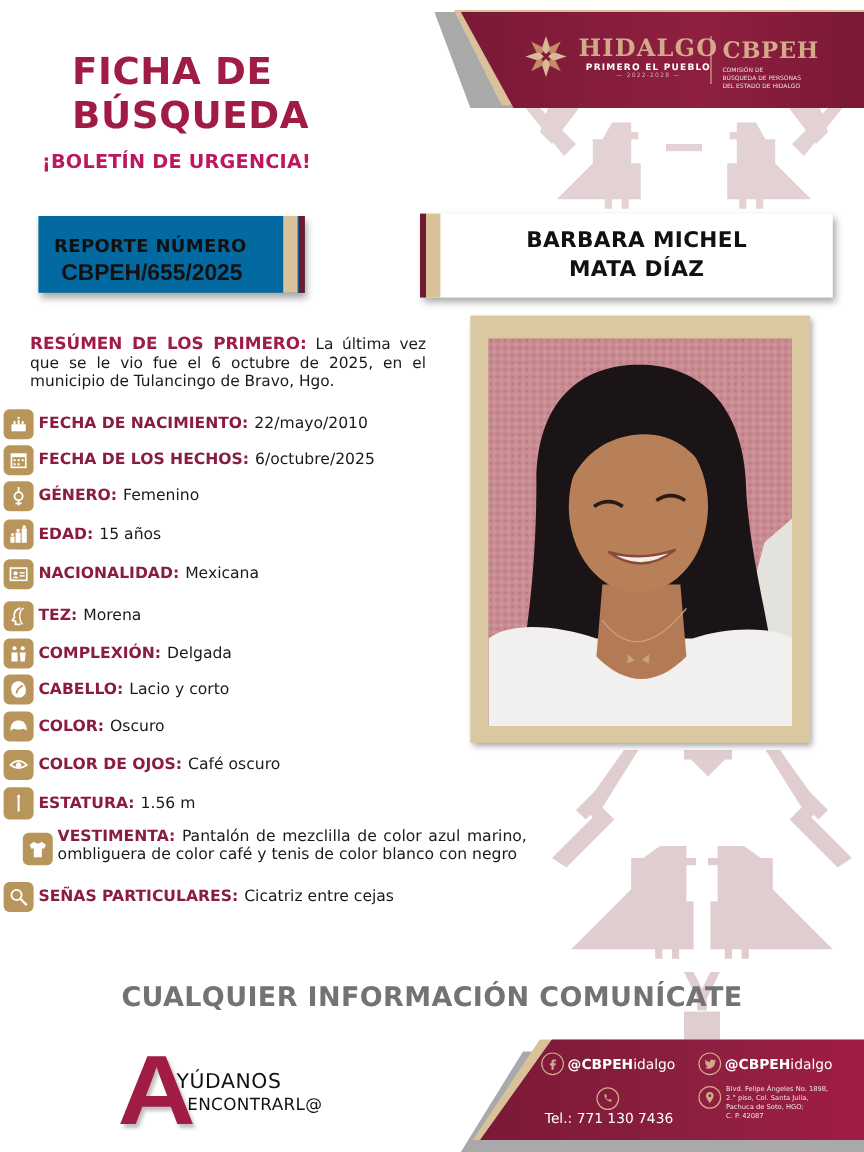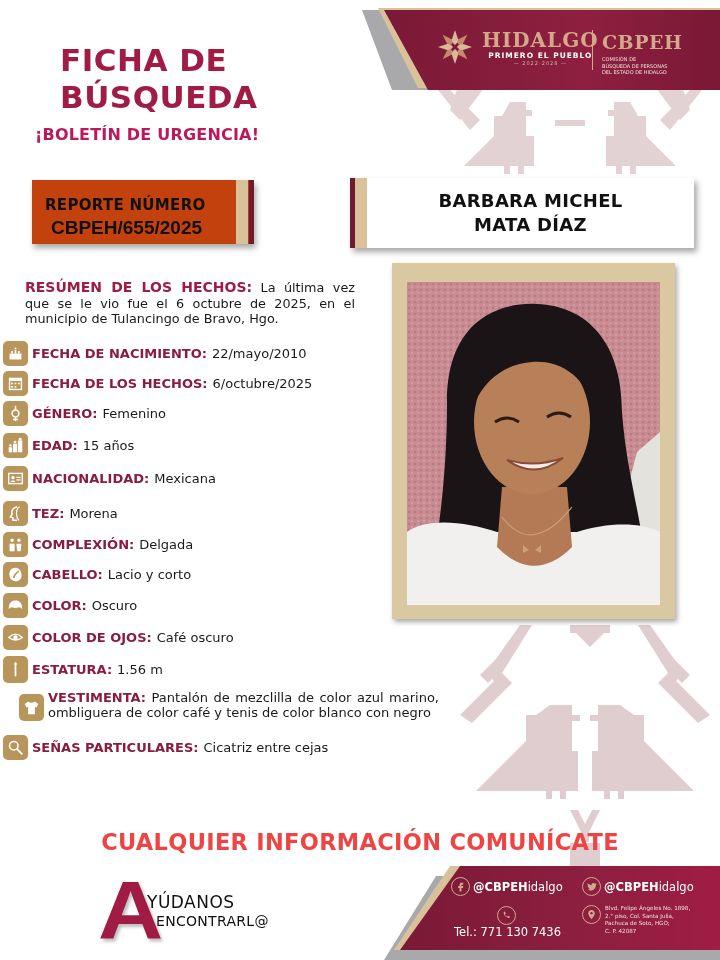--- a/index.html
+++ b/index.html
@@ -29,21 +29,21 @@
   .pattern { position: absolute; pointer-events: none; }
   .pattern svg { display: block; }
 
   
   .title { position: absolute; left: 60px; top: 42px; font-family: "DejaVu Sans", sans-serif; font-weight: bold;
     font-size: 31px; line-height: 37px; color: #a01c45; letter-spacing: 0.5px; }
   .title div { white-space: nowrap; }
   .subtitle { position: absolute; left: 35px; top: 125px; font-weight: bold; font-size: 16px; color: #be185d; letter-spacing: 0.2px; }
 
   
-  .report-box { position: absolute; left: 32px; top: 180px; width: 222px; height: 64px; background: #c2410c;
+  .report-box { position: absolute; left: 32px; top: 180px; width: 222px; height: 64px; background: #0369a1;
     box-shadow: 2px 4px 6px rgba(0,0,0,0.35); }
   .report-box .gold-bar { position: absolute; right: 6px; top: 0; width: 12px; height: 100%; background: #d9c29a; }
   .report-box .red-bar { position: absolute; right: 0; top: 0; width: 5px; height: 100%; background: #6e1a30; }
   .report-label { position: absolute; left: 13px; top: 16px; font-weight: bold; font-size: 15px; color: #111; letter-spacing: 0.3px; }
   .report-num { position: absolute; left: 19px; top: 37px; font-family: "Liberation Sans", sans-serif; font-weight: bold; font-size: 19px; color: #111; }
 
   
   .name-box { position: absolute; left: 350px; top: 178px; width: 344px; height: 70px; background: #fff;
     box-shadow: 3px 4px 6px rgba(0,0,0,0.35); }
   .name-box .red-bar { position: absolute; left: 0; top: 0; width: 5px; height: 100%; background: #6e1a30; }
@@ -66,21 +66,21 @@
   .detail .ic svg { width: 17px; height: 17px; }
   .detail .lbl { color: #8a1c3e; font-weight: bold; font-size: 13px; margin-left: 4px; white-space: nowrap; }
   .detail .val { font-size: 13px; color: #1a1a1a; margin-left: 5px; white-space: nowrap; }
   .detail-multi { position: absolute; left: 19px; top: 690px; width: 420px; }
   .detail-multi .ic { position: absolute; left: 0; top: 4px; width: 25px; height: 27px; border-radius: 5px; background: #b8955a; display: flex; align-items: center; justify-content: center; }
   .detail-multi .ic svg { width: 17px; height: 17px; }
   .detail-multi .txt { margin-left: 29px; font-size: 13px; line-height: 15px; text-align: justify; }
   .detail-multi .lbl { color: #8a1c3e; font-weight: bold; }
 
   
-  .contact-title { position: absolute; left: 0; width: 720px; top: 818px; text-align: center; font-weight: bold; font-size: 22.5px; color: #ef4444; letter-spacing: 0.3px; margin-top: 11px; }
+  .contact-title { position: absolute; left: 0; width: 720px; top: 818px; text-align: center; font-weight: bold; font-size: 22.5px; color: #737373; letter-spacing: 0.3px; }
 
   
   .ayu-a { position: absolute; left: 98px; top: 870px; font-family: "Liberation Sans", sans-serif; font-weight: bold; font-size: 82px; line-height: 80px; color: #a01c45; text-shadow: 2px 3px 3px rgba(0,0,0,0.25); transform: scaleX(1.1); transform-origin: left; }
   .ayu-l1 { position: absolute; left: 147px; top: 892px; font-size: 17px; color: #111; letter-spacing: 0.5px; }
   .ayu-l2 { position: absolute; left: 156px; top: 913px; font-size: 14px; color: #111; letter-spacing: 0.3px; }
 
   
   .ftr-gray { position: absolute; left: 384px; top: 876px; width: 336px; height: 84px; background: #a9a9ab;
     clip-path: polygon(52px 0, 100% 0, 100% 100%, 0 100%); }
   .ftr-gold { position: absolute; left: 394px; top: 866px; width: 326px; height: 84px; background: #d9c29a;
@@ -221,21 +221,21 @@
 
       <path d="M100 178 q28 20 56 -2 q-28 10 -56 2 Z" fill="#f4ece6" stroke="#8a4a3a" stroke-width="2"></path>
 
       <path d="M95 235 q30 40 70 -10" stroke="#c9a27a" stroke-width="1.2" fill="none"></path>
       <path d="M122 268 l-6 -5 l0 8 z M128 268 l6 -5 l0 8 z" fill="#c9a27a"></path>
     </svg>
   </div>
 </div>
 
 <div class="summary">
-  <span class="lbl">RESÚMEN DE LOS HECHOS:</span><span> La última vez que se le vio fue el 6 octubre de 2025, en el municipio de Tulancingo de Bravo, Hgo.</span>
+  <span class="lbl">RESÚMEN DE LOS PRIMERO:</span><span> La última vez que se le vio fue el 6 octubre de 2025, en el municipio de Tulancingo de Bravo, Hgo.</span>
 </div>
 
 <div class="detail" style="top:341px;">
   <span class="ic">
     <svg viewBox="0 0 20 20">
         <rect x="3" y="10" width="14" height="7" fill="#fff"></rect>
         <rect x="5" y="7" width="2" height="3" fill="#fff"></rect>
         <rect x="9" y="6" width="2" height="4" fill="#fff"></rect>
         <rect x="13" y="7" width="2" height="3" fill="#fff"></rect>
         <circle cx="10" cy="4" r="1.2" fill="#fff"></circle>

